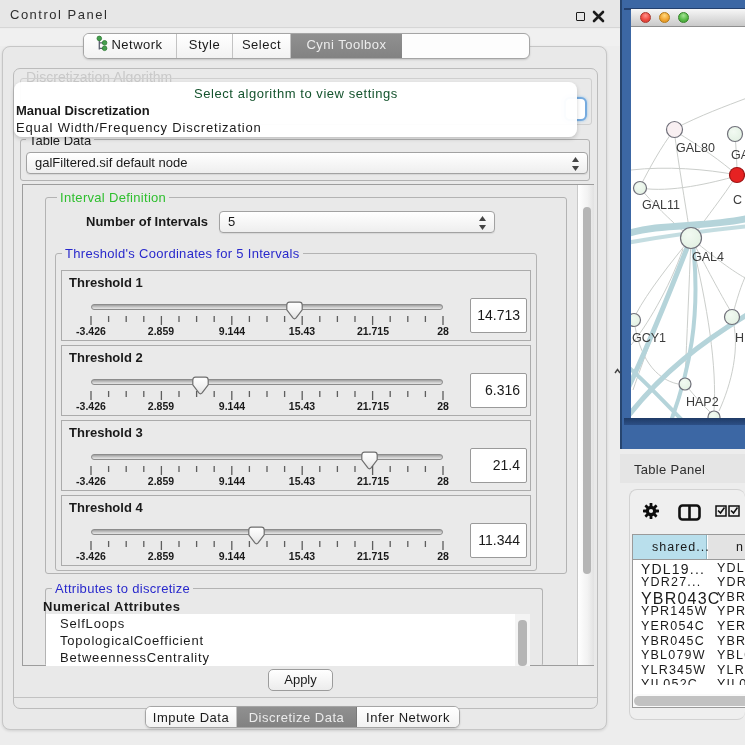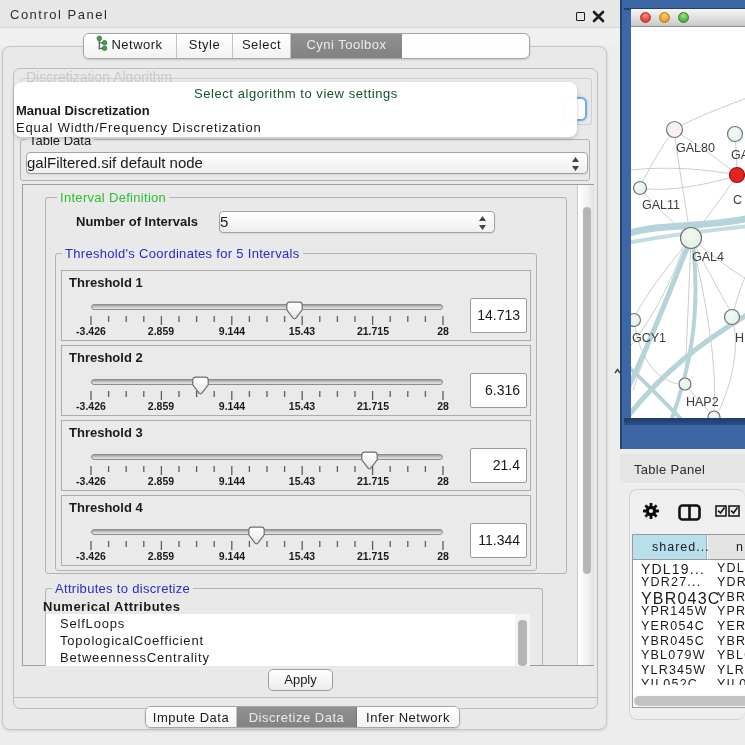--- a/index.html
+++ b/index.html
@@ -5,21 +5,21 @@
 * { margin:0; padding:0; box-sizing:border-box; }
 html,body { width:745px; height:745px; overflow:hidden; }
 body { position:relative; background:#ededed; font-family:"Liberation Sans",sans-serif; color:#1a1a1a; }
 .abs { position:absolute; }
 .txt { position:absolute; white-space:nowrap; }
 .bold { font-weight:bold; }
 
 .group { position:absolute; border:1px solid #b3b3b3; border-radius:3px; }
 .gtitle { position:absolute; top:-8px; background:#e9e9e9; padding:0 3px; font-size:13px; line-height:15px; letter-spacing:0.3px; }
 
-.combo { position:absolute; height:22px; background:linear-gradient(#ffffff,#eeeeee); border:1px solid #a2a2a2; border-radius:4px; font-size:15px; line-height:20px; box-shadow:0 1px 1px rgba(0,0,0,0.08); }
+.combo { position:absolute; height:22px; background:linear-gradient(#ffffff,#eeeeee); border:1px solid #a2a2a2; border-radius:4px; font-size:13px; line-height:20px; padding-left:8px; box-shadow:0 1px 1px rgba(0,0,0,0.08); }
 .updn { position:absolute; right:7px; top:3px; width:9px; height:16px; }
 
 .thpanel { position:absolute; left:61px; width:470px; height:71px; background:#eaeaea; border:1px solid #ababab; }
 .thlabel { position:absolute; left:7px; top:4px; font-size:13px; font-weight:bold; }
 .track { position:absolute; left:29px; top:33px; width:352px; height:6px; background:linear-gradient(#9f9f9f,#cfcfcf 60%,#e6e6e6); border:1px solid #8c8c8c; border-radius:3px; }
 .thumb { position:absolute; top:30px; width:17px; height:19px; }
 .vbox { position:absolute; left:408px; top:27px; width:57px; height:35px; background:#fff; border:1px solid #9a9a9a; border-radius:2px; font-size:14px; line-height:33px; text-align:right; padding-right:6px; }
 .ticks { position:absolute; left:0; top:44px; width:470px; height:11px; }
 .tlabels { position:absolute; left:0; top:54px; width:470px; height:12px; font-size:10.5px; font-weight:bold; }
 .tlabels span { position:absolute; transform:translateX(-50%); }
@@ -71,21 +71,21 @@
 <div class="abs" style="left:22px;top:184px;width:572px;height:482px;background:#e9e9e9;border:1px solid #9d9d9d;"></div>
 
 <div class="abs" style="left:577px;top:185px;width:17px;height:480px;background:linear-gradient(90deg,#ffffff,#f2f2f2 60%,#e2e2e2);border-left:1px solid #c9c9c9;"></div>
 <div class="abs" style="left:583px;top:207px;width:8px;height:367px;background:#b5b5b5;border-radius:4px;"></div>
 
 
 <div class="group" style="left:45px;top:197px;width:522px;height:377px;border-color:#b3b3b3;"></div>
 <div class="gtitle" style="left:57px;top:190px;color:#2ebf2e;background:#e9e9e9;">Interval Definition</div>
 
 
-<div class="txt bold" style="left:76px;top:214px;font-size:13px;">Number of Intervals</div>
+<div class="txt bold" style="left:86px;top:214px;font-size:13px;">Number of Intervals</div>
 <div class="combo" style="left:219px;top:211px;width:276px;">5
   <svg class="updn" width="9" height="16" viewBox="0 0 9 16">
       <path d="M4.5 1 L8 6 L1 6 Z" fill="#444"></path>
       <path d="M4.5 15 L8 10 L1 10 Z" fill="#444"></path>
     </svg>
 </div>
 
 
 <div class="group" style="left:55px;top:253px;width:482px;height:318px;border-color:#b3b3b3;"></div>
 <div class="gtitle" style="left:62px;top:246px;color:#2929cc;background:#e9e9e9;">Threshold's Coordinates for 5 Intervals</div>

